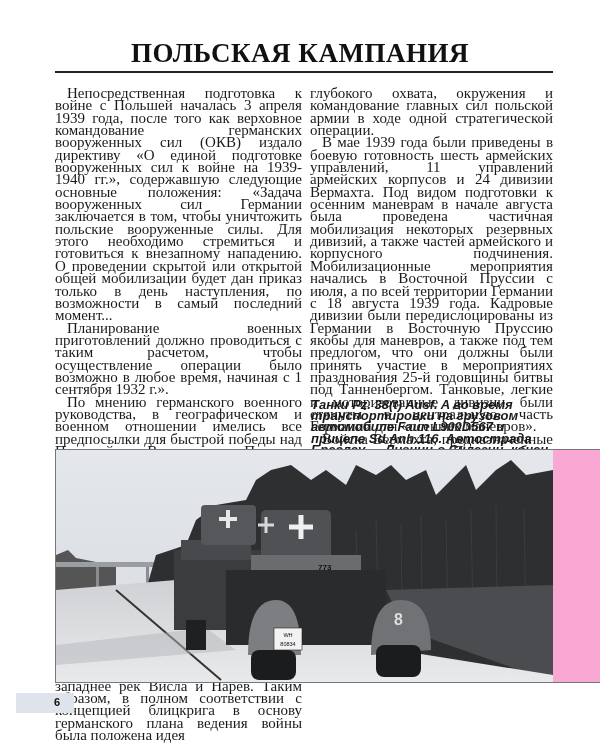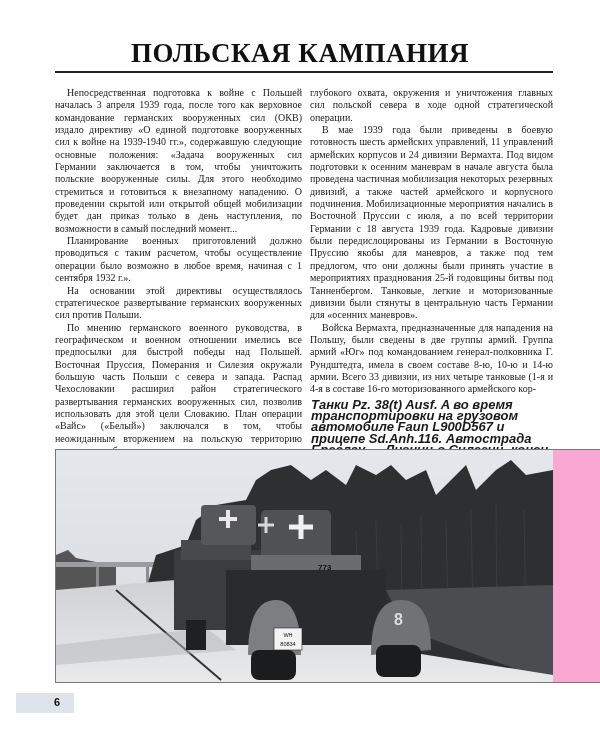--- a/index.html
+++ b/index.html
@@ -9,21 +9,21 @@
   }
   .page-title {
     position: absolute; left: 0; top: 38px; width: 600px; text-align: center;
     font-family: "Liberation Serif", serif; font-weight: bold; font-size: 27px; letter-spacing: 0.5px;
     color: #111; line-height: 30px; transform: scaleY(1.05);
   }
   .title-rule {
     position: absolute; left: 55px; top: 71px; width: 498px; height: 1.5px; background: #222;
   }
   .col {
-    position: absolute; top: 87px; font-size: 10px; line-height: 12.35px; text-align: justify;
+    position: absolute; top: 87px; font-size: 15px; line-height: 12.35px; text-align: justify;
     hyphens: manual;
   }
   .col-left { left: 55px; width: 247px; }
   .col-right { left: 310px; width: 243px; }
   .col p { margin: 0; text-indent: 12px; }
   .col p.noindent { text-indent: 0; }
   .caption {
     position: absolute; left: 311px; top: 399px; width: 242px;
     font-family: "Liberation Sans", sans-serif; font-style: italic; font-weight: bold;
     font-size: 13px; line-height: 11.2px; color: #1a1a1a;
@@ -43,26 +43,25 @@
 </style>
 </head>
 <body>
 
 <div class="page-title">ПОЛЬСКАЯ КАМПАНИЯ</div>
 <div class="title-rule"></div>
 
 <div class="col col-left">
   <p>Непосредственная подготовка к войне с Польшей началась 3 апреля 1939 года, после того как верховное командование германских вооруженных сил (ОКВ) издало директиву «О единой подготовке вооруженных сил к войне на 1939-1940 гг.», содержавшую следующие основные положения: «Задача вооруженных сил Германии заключается в том, чтобы уничтожить польские вооруженные силы. Для этого необходимо стремиться и готовиться к внезапному нападению. О проведении скрытой или открытой общей мобилизации будет дан приказ только в день наступления, по возможности в самый последний момент...</p>
   <p>Планирование военных приготовлений должно проводиться с таким расчетом, чтобы осуществление операции было возможно в любое время, начиная с 1 сентября 1932 г.».</p>
-  <p>На основании этой директивы осуществлялось стратегическое развертывание германских вооруженных сил против Польши.</p>
   <p>По мнению германского военного руководства, в географическом и военном отношении имелись все предпосылки для быстрой победы над Польшей. Восточная Пруссия, Померания и Силезия окружали большую часть Польши с севера и запада. Распад Чехословакии расширил район стратегического развертывания германских вооруженных сил, позволив использовать для этой цели Словакию. План операции «Вайс» («Белый») заключался в том, чтобы неожиданным вторжением на польскую территорию сорвать мобилизацию и сосредоточение армии противника и концентрическими ударами из Силезии, с одной стороны, Померании и Восточной Пруссии, с другой, разгромить главные силы польской армии, находившиеся западнее рек Висла и Нарев. Таким образом, в полном соответствии с концепцией блицкрига в основу германского плана ведения войны была положена идея</p>
 </div>
 
 <div class="col col-right">
-  <p class="noindent">глубокого охвата, окружения и уничтожения главных сил польской севера в ходе одной стратегической операции.</p>
+  <p class="noindent">глубокого охвата, окружения и командование главных сил польской армии в ходе одной стратегической операции.</p>
   <p>В мае 1939 года были приведены в боевую готовность шесть армейских управлений, 11 управлений армейских корпусов и 24 дивизии Вермахта. Под видом подготовки к осенним маневрам в начале августа была проведена частичная мобилизация некоторых резервных дивизий, а также частей армейского и корпусного подчинения. Мобилизационные мероприятия начались в Восточной Пруссии с июля, а по всей территории Германии с 18 августа 1939 года. Кадровые дивизии были передислоцированы из Германии в Восточную Пруссию якобы для маневров, а также под тем предлогом, что они должны были принять участие в мероприятиях празднования 25-й годовщины битвы под Танненбергом. Танковые, легкие и моторизованные дивизии были стянуты в центральную часть Германии для «осенних маневров».</p>
   <p>Войска Вермахта, предназначенные для нападения на Польшу, были сведены в две группы армий. Группа армий «Юг» под командованием генерал-полковника Г. Рундштедта, имела в своем составе 8-ю, 10-ю и 14-ю армии. Всего 33 дивизии, из них четыре танковые (1-я и 4-я в составе 16-го моторизованного армейского кор-</p>
 </div>
 
 <div class="caption">Танки Pz. 38(t) Ausf. A во время транспортировки на грузовом автомобиле Faun L900D567 и прицепе Sd.Anh.116. Автострада Бреслау — Лигниц в Силезии, конец августа 1939 года</div>
 
 <div class="photo">
   <svg width="497" height="234" viewBox="0 0 497 234" xmlns="http://www.w3.org/2000/svg">
     <defs>
       <linearGradient id="sky" x1="0" y1="0" x2="0" y2="1">

